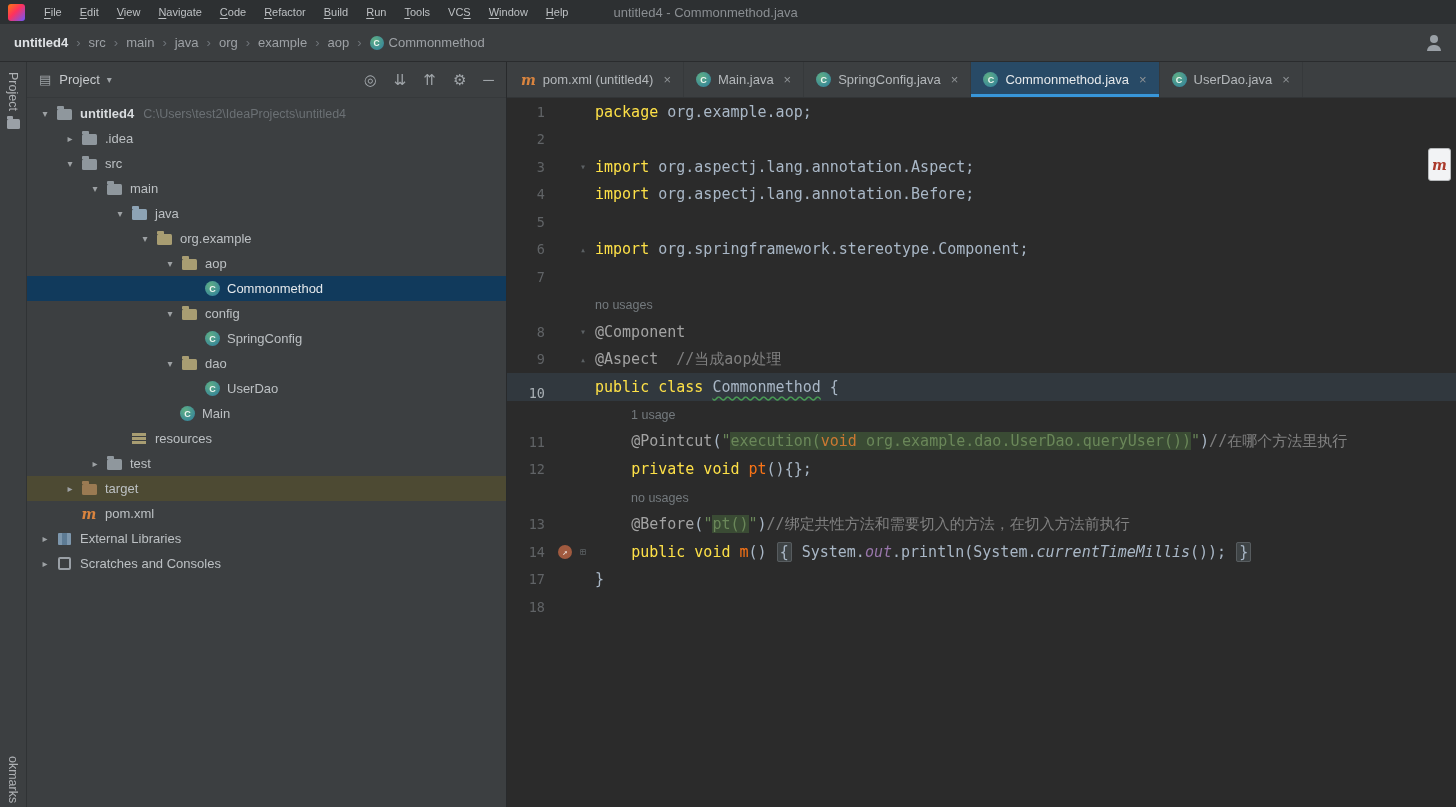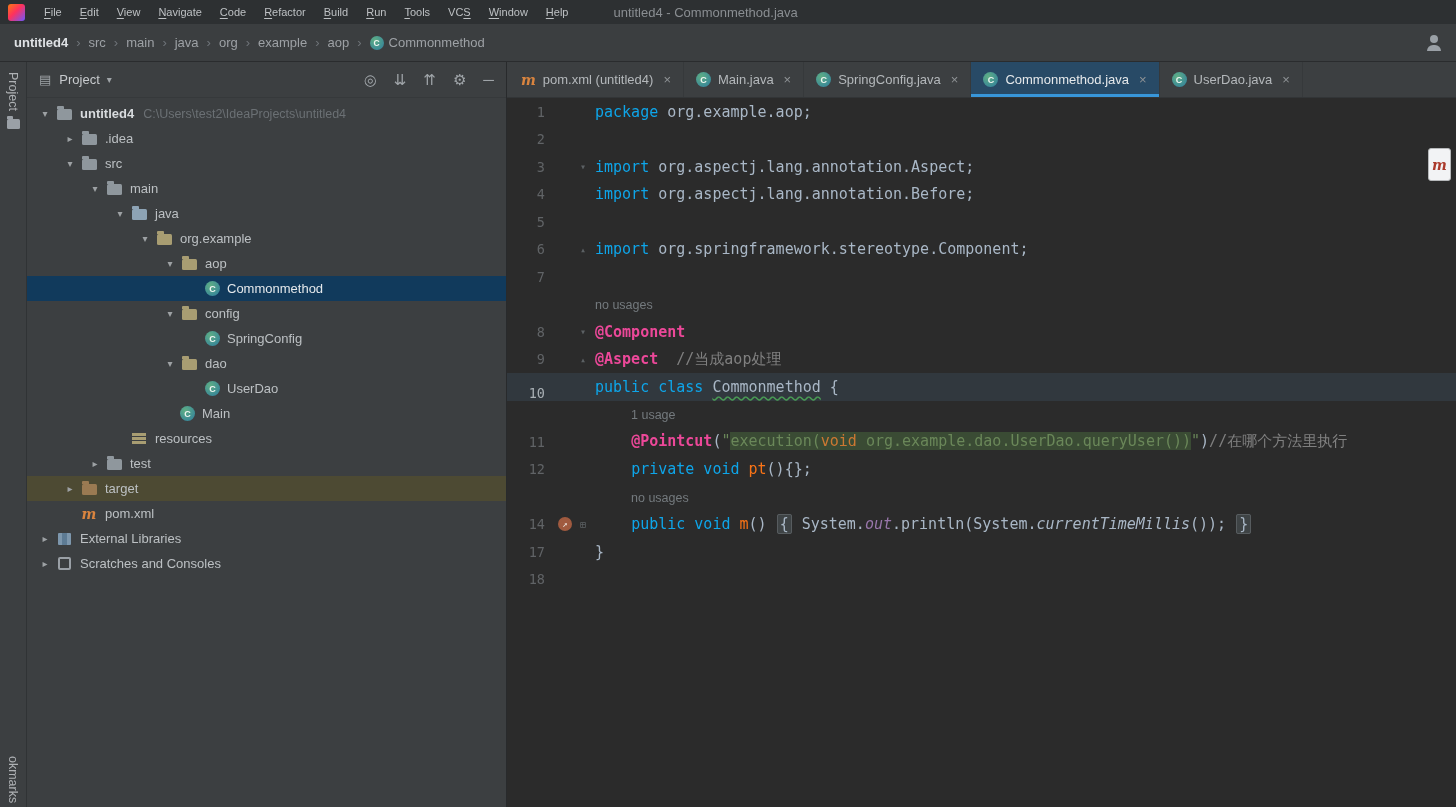--- a/index.html
+++ b/index.html
@@ -102,23 +102,23 @@
   .ln { width:48px; flex:none; text-align:right; padding-right:10px; color:#606366; font-size:13.5px; }
   .cur .ln { color:#a9b0b5;margin-top:12px; }
   .gico { width:20px; flex:none; display:flex; align-items:center; justify-content:center; }
   .advice { width:14px; height:14px; border-radius:50%; background:#a05a3f; color:#efe9e4;
             font-size:9px; line-height:14px; text-align:center; }
   .fold { width:16px; flex:none; color:#5c6164; font-size:10px; display:flex;
           align-items:center; justify-content:center; }
   .codetext { white-space:pre; font-size:15px; color:#a9b7c6; padding-left:4px; }
   .inlay { color:#747a7e; font-size:12.5px; font-family:"Liberation Sans",sans-serif; display:inline-block;text-align:center; }
 
-  .kw   { color:#0ea5e9; }
+  .kw   { color:#fde047; }
   .pl   { color:#a9b7c6; }
-  .ann  { color:#ec4899;font-weight:bold; }
+  .ann  { color:#a3a3a3; }
   .cmt  { color:#808080; }
   .clsname { color:#a9b7c6; text-decoration:underline wavy #499c54; text-underline-offset:4px; }
   .str  { color:#6a8759; }
   .strh { color:#6a8759; background:#3a4b34; }
   .kwh  { color:#cc7832; background:#3a4b34; }
   .mth  { color:#f97316; }
   .fld  { color:#9876aa; font-style:italic; }
   .stm  { color:#a9b7c6; font-style:italic; }
   .foldr { color:#a9b7c6; background:#3e4345; border:1px solid #575c5f; border-radius:2px;
            padding:0 2px; margin:0 1px; }
@@ -476,20 +476,26 @@
               <span class="fold"></span>
               <span class="codetext"><span class="pl">    </span><span class="kw">private void </span><span class="mth">pt</span><span class="pl">(){};</span></span>
             </div>
             <div class="code-row">
               <span class="ln"></span>
               <span class="gico"></span>
               <span class="fold"></span>
               <span class="codetext"><span class="inlay" style="margin-left: 36px;">no usages</span></span>
             </div>
             <div class="code-row">
+              <span class="ln">13</span>
+              <span class="gico"></span>
+              <span class="fold"></span>
+              <span class="codetext"><span class="pl">    </span><span class="ann">@Before</span><span class="pl">(</span><span class="str">"</span><span class="strh">pt()</span><span class="str">"</span><span class="pl">)</span><span class="cmt">//绑定共性方法和需要切入的方法，在切入方法前执行</span></span>
+            </div>
+            <div class="code-row">
               <span class="ln">14</span>
               <span class="gico">
                 <span class="advice">↗</span>
               </span>
               <span class="fold">⊞</span>
               <span class="codetext"><span class="pl">    </span><span class="kw">public void </span><span class="mth">m</span><span class="pl">() </span><span class="foldr">{</span><span class="pl"> System.</span><span class="fld">out</span><span class="pl">.println(System.</span><span class="stm">currentTimeMillis</span><span class="pl">());</span><span class="pl"> </span><span class="foldr">}</span></span>
             </div>
             <div class="code-row">
               <span class="ln">17</span>
               <span class="gico"></span>

